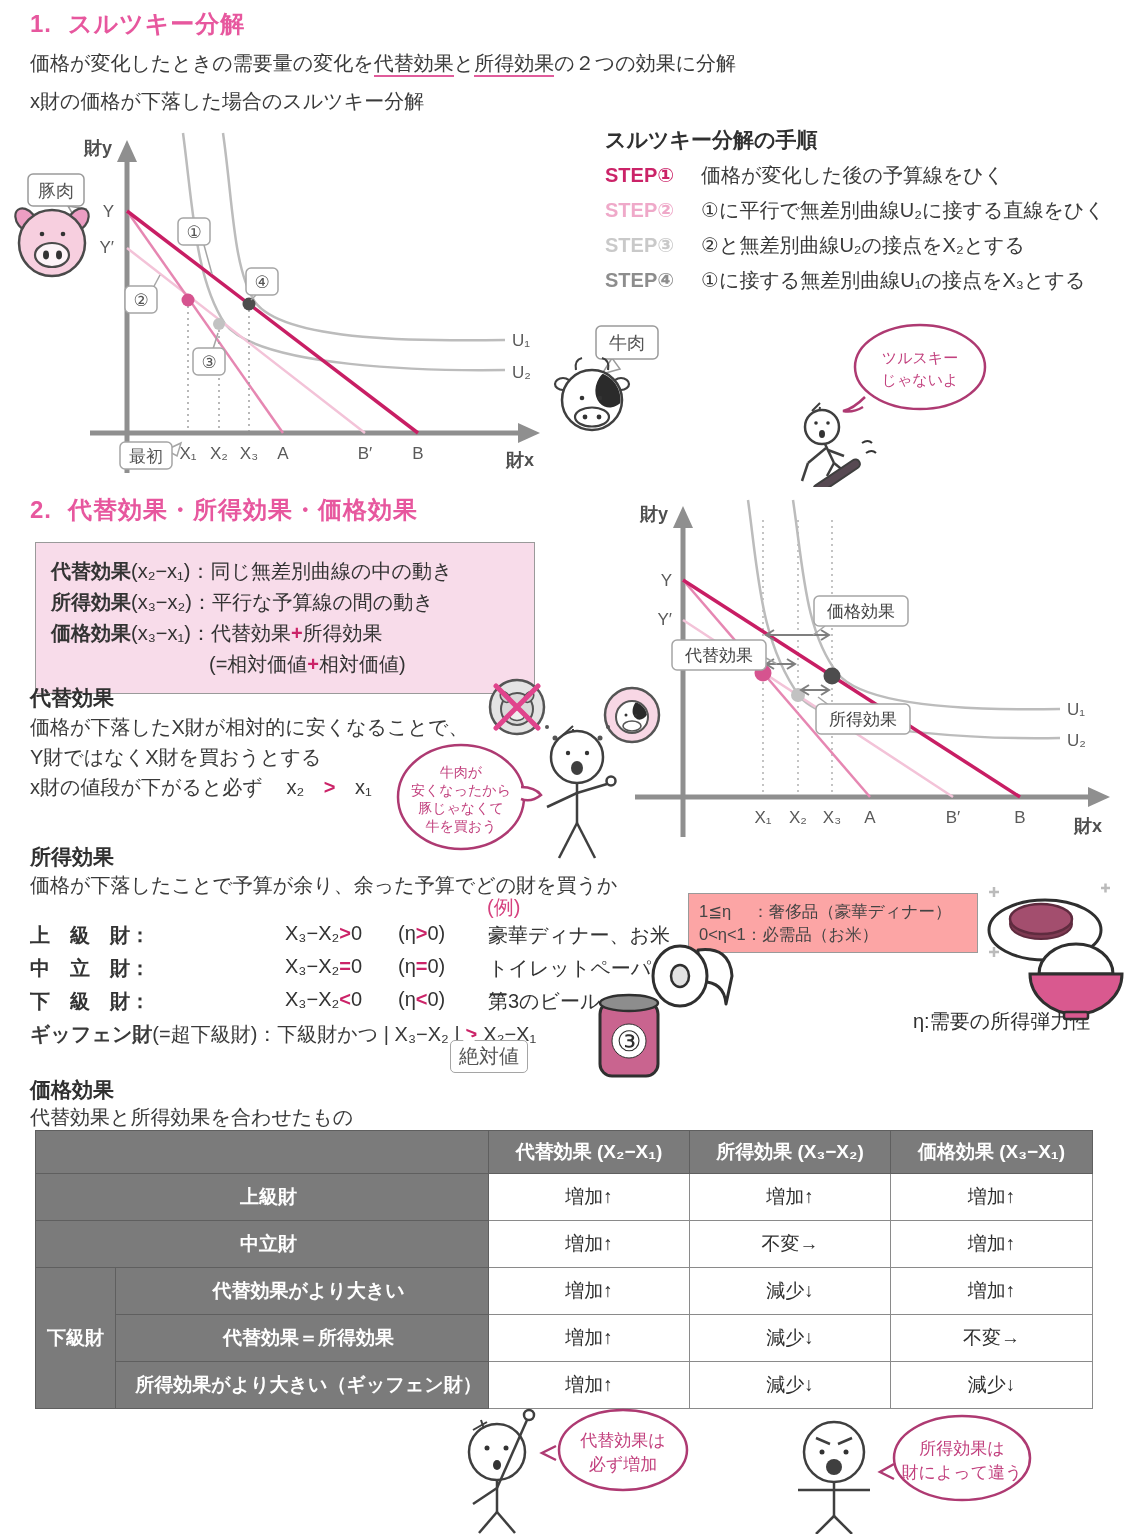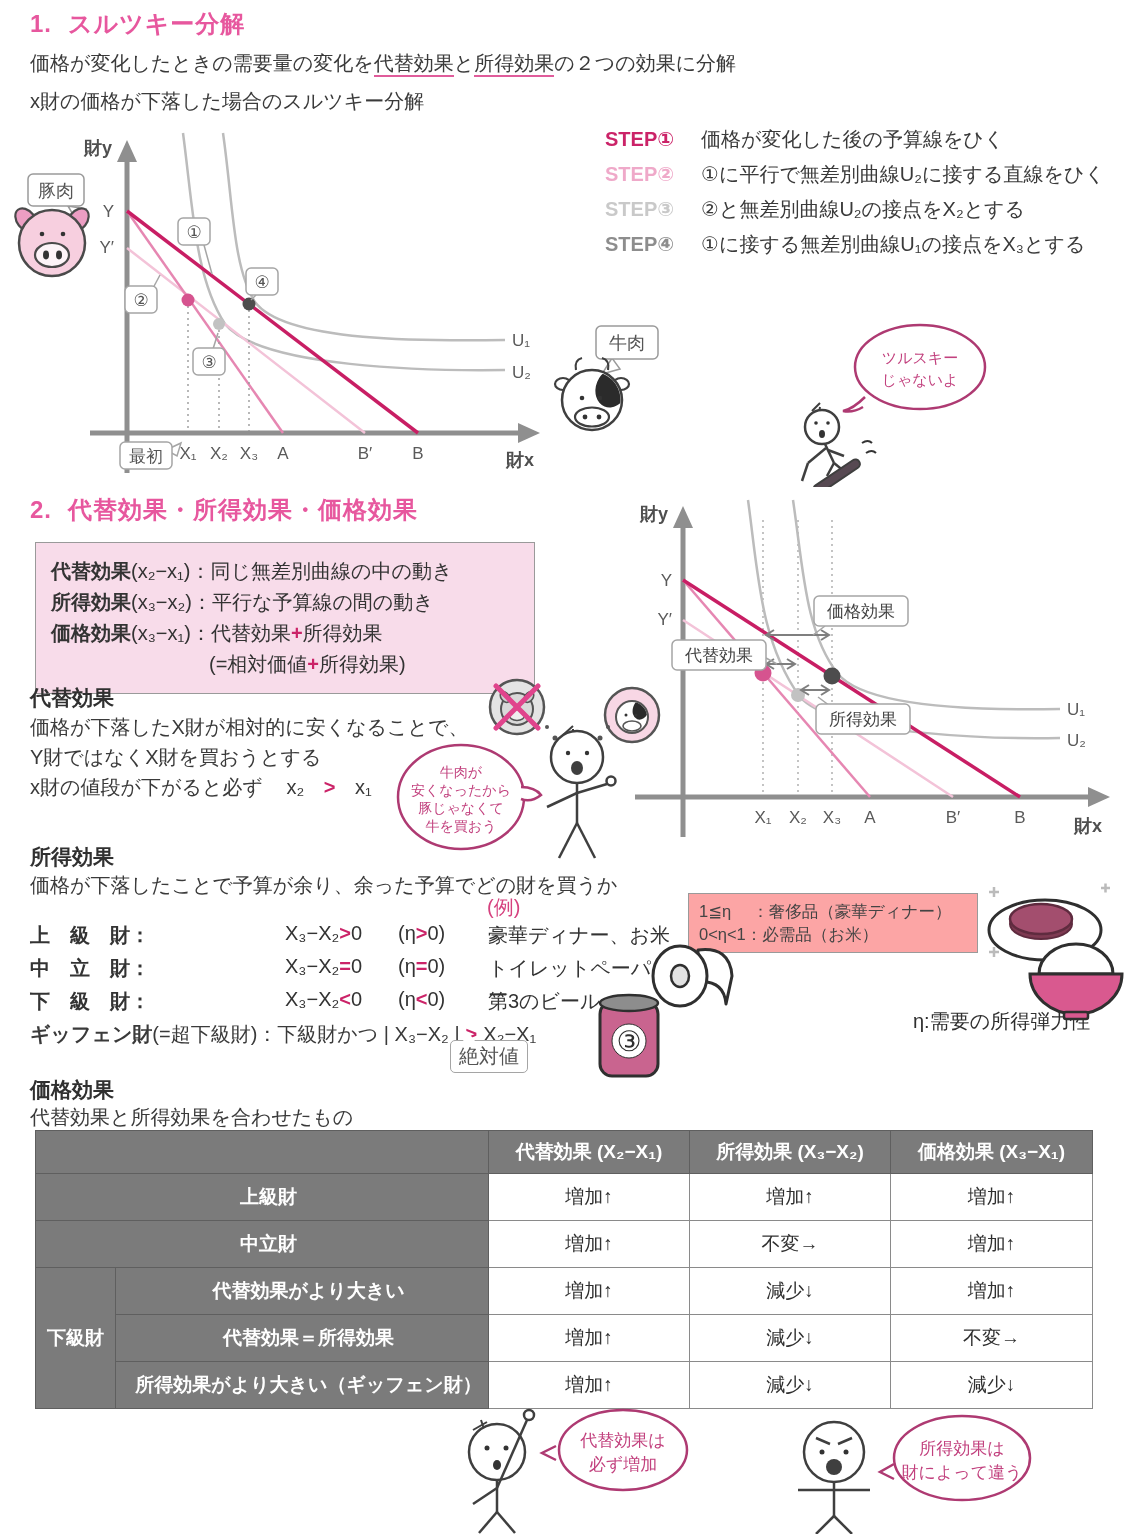--- a/index.html
+++ b/index.html
@@ -129,20 +129,21 @@
       <circle cx="52" cy="115" r="33" fill="#f7cfdf" stroke="#4a4a4a" stroke-width="2.5"></circle>
       <circle cx="42" cy="106" r="2.3" fill="#333"></circle>
       <circle cx="63" cy="106" r="2.3" fill="#333"></circle>
       <ellipse cx="52" cy="127" rx="17" ry="12" fill="#fdf4f8" stroke="#4a4a4a" stroke-width="2.2"></ellipse>
       <ellipse cx="46" cy="127" rx="3" ry="4.4" fill="#333"></ellipse>
       <ellipse cx="59" cy="127" rx="3" ry="4.4" fill="#333"></ellipse>
     </g>
   </svg>
 
   <div class="steps">
+    <div class="steps-title">スルツキー分解の手順</div>
     <div class="step"><span class="lab lab1">STEP①</span><span>価格が変化した後の予算線をひく</span></div>
     <div class="step"><span class="lab lab2">STEP②</span><span>①に平行で無差別曲線U₂に接する直線をひく</span></div>
     <div class="step"><span class="lab lab3">STEP③</span><span>②と無差別曲線U₂の接点をX₂とする</span></div>
     <div class="step"><span class="lab lab4">STEP④</span><span>①に接する無差別曲線U₁の接点をX₃とする</span></div>
   </div>
 
   <svg style="position:absolute;left:550px;top:318px;" width="135" height="118" viewBox="0 0 135 118">
     <g>
       <path d="M62,40 l-10,16 18,-5 z" fill="#fff" stroke="#9a9a9a" stroke-width="1.5"></path>
       <rect x="46" y="8" width="62" height="33" rx="5" fill="#fff" stroke="#9a9a9a" stroke-width="1.5"></rect>
@@ -192,21 +193,21 @@
   </svg>
 
   <div class="t sec-title" style="left:30px;top:494px;">
     <span class="sec-num">2.</span><span>代替効果・所得効果・価格効果</span>
   </div>
 
   <div class="defbox">
     <div><span class="term">代替効果</span><span>(x₂−x₁)：</span><span>同じ無差別曲線の中の動き</span></div>
     <div><span class="term">所得効果</span><span>(x₃−x₂)：</span><span>平行な予算線の間の動き</span></div>
     <div><span class="term">価格効果</span><span>(x₃−x₁)：</span><span>代替効果</span><span class="pinkop">+</span><span>所得効果</span></div>
-    <div class="note"><span>(=相対価値</span><span class="pinkop">+</span><span>所得効果)</span></div>
+    <div class="note"><span>(=相対価値</span><span class="pinkop">+</span><span>相対価値)</span></div>
   </div>
 
   <div class="t sub-h" style="left:30px;top:684px;">代替効果</div>
   <div class="t body20" style="left:30px;top:714px;">価格が下落したX財が相対的に安くなることで、</div>
   <div class="t body20" style="left:30px;top:744px;">Y財ではなくX財を買おうとする</div>
   <div class="t body20" style="left:30px;top:774px;">
     <span>x財の値段が下がると必ず</span>
     <span style="margin-left:18px;">x₂</span>
     <span class="pinkop" style="margin:0 14px;">&gt;</span>
     <span>x₁</span>

